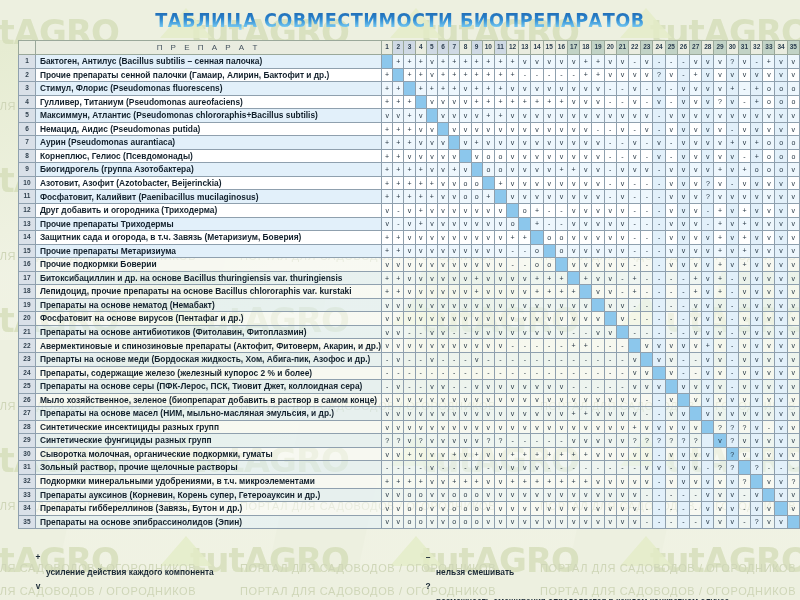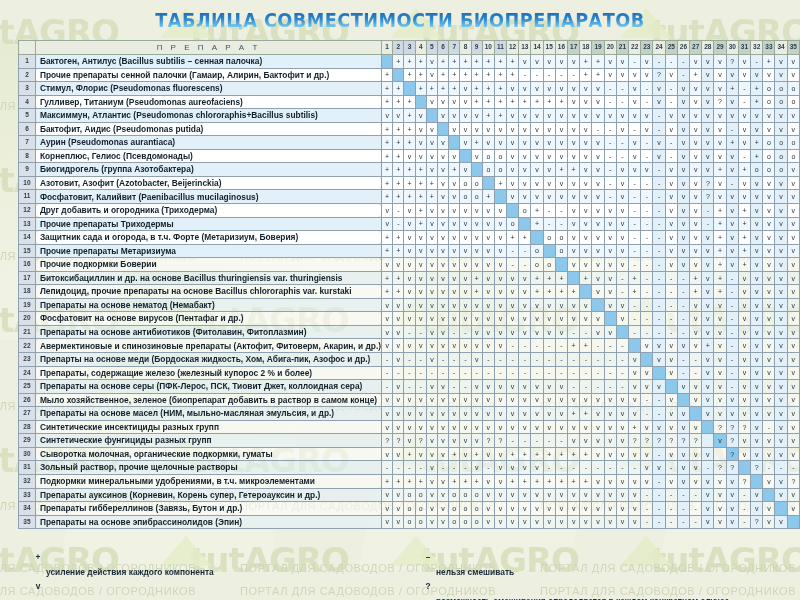--- a/index.html
+++ b/index.html
@@ -34,21 +34,21 @@
   .hcorner{width:20px;background:#e9ece0;border:1px solid #9aa89a;}
   .hlabel{width:295px;text-align:center;letter-spacing:3px;font-size:8px;color:#44525e;
           background:#e9ece0;border:1px solid #9aa89a;}
   .rnum{width:20px;text-align:center;font-size:6.5px;color:#2f3f4d;font-weight:bold;
         background:#d9e0e8;}
   .rlabel{width:295px;padding-left:4px;font-size:8.4px;font-weight:bold;color:#12202c;
           white-space:nowrap;overflow:hidden;}
   .cell{width:13.1px;text-align:center;font-size:7px;color:#1d2e3c;}
   tr.odd .rlabel{background:#e2f0fa;}
   tr.odd .cell{background:#eef7fd;}
-  tr.even .rlabel{background:#ffffff;border-radius:6px;}
+  tr.even .rlabel{background:#ffffff;}
   tr.even .cell{background:#ffffff;}
   tr.odd .cell.alt,tr.even .cell.alt{background:#e2f0fa;}
   .cell.diag{background:#8cc7ec !important;}
   
   tr.tr-t .rlabel{background:rgba(226,240,250,.55);}
   tr.tr-t .cell{background:rgba(238,247,253,.55);}
   tr.tr-t2 .rlabel{background:rgba(255,255,255,.55);}
   tr.tr-t2 .cell{background:rgba(255,255,255,.55);}
   
   #legend{position:absolute;left:30px;top:552px;width:760px;z-index:5;
@@ -360,21 +360,21 @@
           <td class="cell">v</td>
           <td class="cell alt">v</td>
           <td class="cell">v</td>
           <td class="cell alt">v</td>
           <td class="cell">v</td>
           <td class="cell alt">v</td>
           <td class="cell">v</td>
         </tr>
         <tr class="even">
           <td class="rnum">6</td>
-          <td class="rlabel">Бактофит, Аидис (Pseudomonas putida)</td>
+          <td class="rlabel">Немацид, Аидис (Pseudomonas putida)</td>
           <td class="cell">+</td>
           <td class="cell">+</td>
           <td class="cell">+</td>
           <td class="cell">v</td>
           <td class="cell">v</td>
           <td class="cell diag"></td>
           <td class="cell">v</td>
           <td class="cell">v</td>
           <td class="cell">v</td>
           <td class="cell">v</td>
@@ -672,21 +672,21 @@
           <td class="cell">+</td>
           <td class="cell alt">v</td>
           <td class="cell">+</td>
           <td class="cell alt">v</td>
           <td class="cell">v</td>
           <td class="cell alt">v</td>
           <td class="cell">v</td>
         </tr>
         <tr class="even">
           <td class="rnum">14</td>
-          <td class="rlabel">Защитник сада и огорода, в т.ч. Форте (Метаризиум, Боверия)</td>
+          <td class="rlabel">Защитник сада и огорода, в т.ч. Завязь (Метаризиум, Боверия)</td>
           <td class="cell">+</td>
           <td class="cell">+</td>
           <td class="cell">v</td>
           <td class="cell">v</td>
           <td class="cell">v</td>
           <td class="cell">v</td>
           <td class="cell">v</td>
           <td class="cell">v</td>
           <td class="cell">v</td>
           <td class="cell">v</td>

